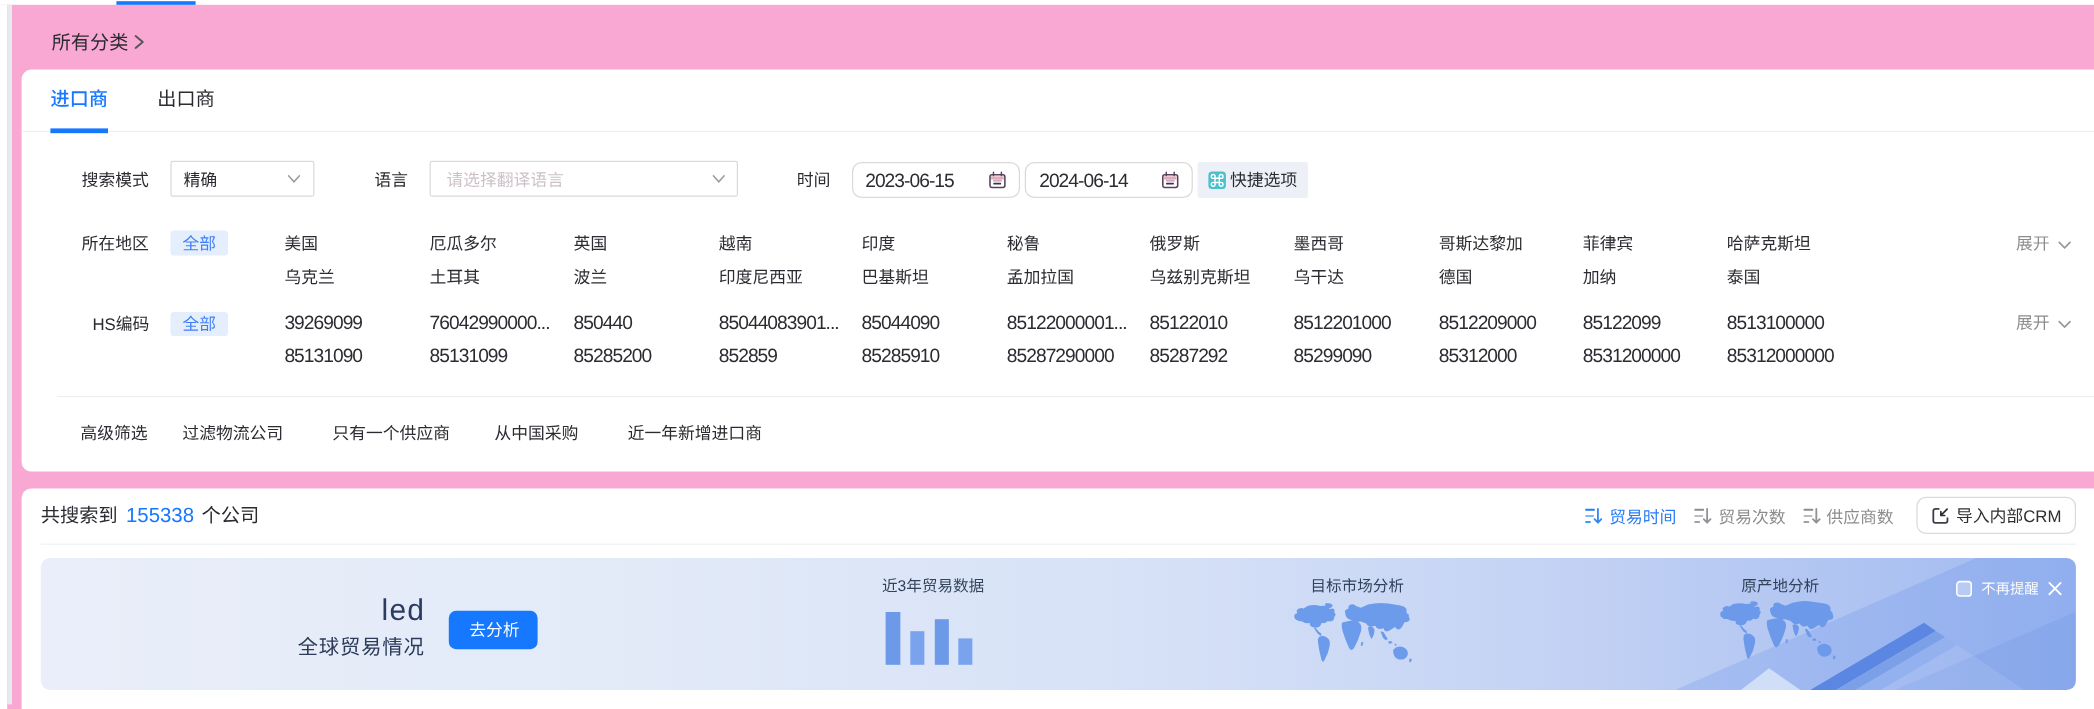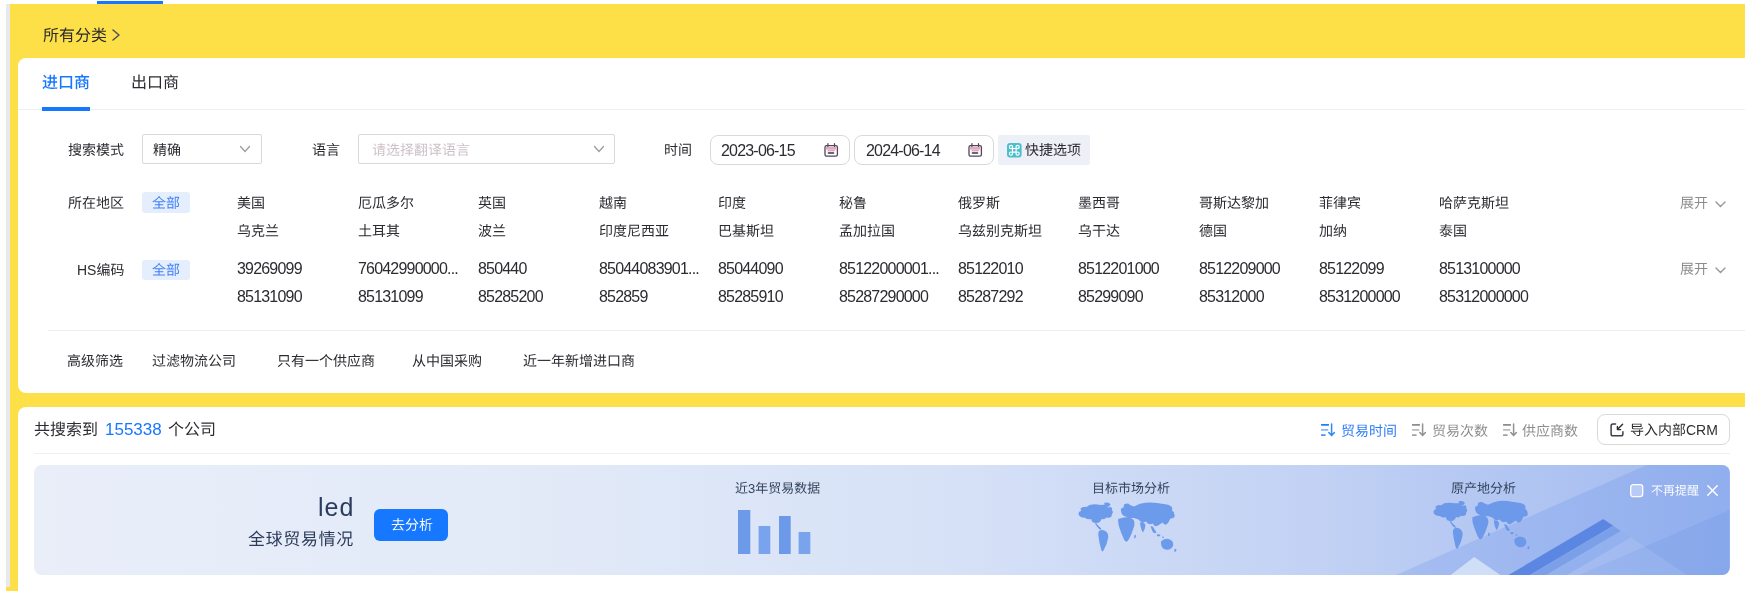--- a/index.html
+++ b/index.html
@@ -1,15 +1,15 @@
 <!DOCTYPE html>
 <html><head><meta charset="utf-8"><style>
 *{margin:0;padding:0;box-sizing:border-box}
 html,body{width:1745px;height:591px;overflow:hidden;font-family:"Liberation Sans",sans-serif;background:#fff}
-#page{position:relative;width:1745px;height:591px;background:#fde047;overflow:hidden}
+#page{position:relative;width:1745px;height:591px;background:#f9a8d4;overflow:hidden}
 .abs{position:absolute}
 svg.t{position:absolute;overflow:visible}
 </style></head><body>
 <div id="page">
 <div class="abs" style="left:0;top:0;width:1745px;height:4px;background:#fff"></div>
 <div class="abs" style="left:97px;top:1px;width:66px;height:3px;background:#1677ff"></div>
 <div class="abs" style="left:0;top:4px;width:6px;height:587px;background:#fff"></div>
 <div class="abs" style="left:6px;top:4px;width:4px;height:583px;background:#e8e9ee"></div>
 
 <div class="abs" style="left:18px;top:58px;width:1727px;height:335px;background:#fff;border-radius:8px 0 0 8px"></div>

